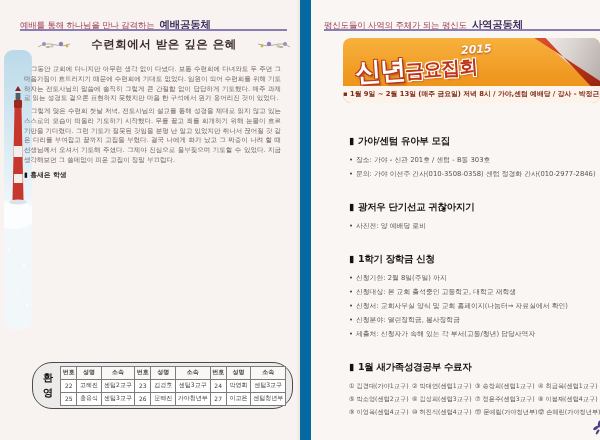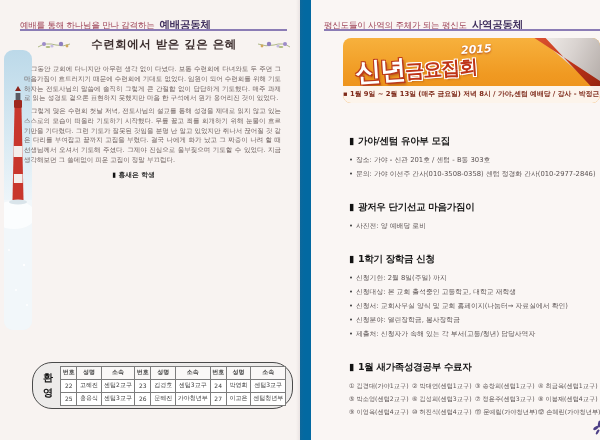--- a/index.html
+++ b/index.html
@@ -26,21 +26,21 @@
   .article-title{font-size:11.5px;font-weight:bold;color:#3c2e2e;letter-spacing:0.5px;margin:0 4px;}
   .ornament{flex:0 0 auto;}
 
   .photo{position:absolute;left:4px;top:50px;width:28px;height:280px;border-radius:9px;overflow:hidden;
     background:linear-gradient(180deg,#bcd9e9 0%,#dcecf4 35%,#f3f8fb 60%,#eef4f8 100%);}
   .photo svg{display:block;}
 
   .article-body{position:absolute;left:24px;top:57px;width:257px;font-size:6.5px;line-height:1.5;
     color:#6b5e5c;text-align:justify;margin-top:8px;}
   .article-body p{margin:0 0 3px 0;text-indent:7px;}
-  .author-row{margin-top:4px;text-align:center;padding-right:38px;color:#2b2b2b;font-size:6.8px;font-weight:bold;}
+  .author-row{margin-top:4px;text-align:left;padding-right:38px;color:#2b2b2b;font-size:6.8px;font-weight:bold;}
   .author-row .marker{color:#111;}
 
   
   .welcome{position:absolute;left:32px;top:362px;width:261px;height:47px;border:1.5px solid #4a4a4a;
     border-radius:20px;background:#edebea;display:flex;align-items:center;padding:0 6px 0 8px;box-sizing:border-box;}
   .wlabel{display:flex;flex-direction:column;align-items:center;justify-content:center;
     width:16px;font-size:10px;font-weight:bold;color:#111;line-height:1.45;margin-right:5px;}
   table.wtab{border-collapse:collapse;background:#fff;}
   table.wtab th,table.wtab td{border:0.5px solid #7d7d7d;font-size:6px;color:#3c3c3c;
     text-align:center;padding:1.5px 1px;white-space:nowrap;}
@@ -215,21 +215,21 @@
           <span class="marker">▮</span>
           <span>가야/센텀 유아부 모집</span>
         </div>
         <div class="sec-item">장소: 가야 - 신관 201호 / 센텀 - B동 303호</div>
         <div class="sec-item">문의: 가야 이선주 간사(010-3508-0358) 센텀 정경화 간사(010-2977-2846)</div>
       </div>
 
       <div class="section">
         <div class="sec-head">
           <span class="marker">▮</span>
-          <span>광저우 단기선교 마음가짐이</span>
+          <span>광저우 단기선교 귀찮아지기</span>
         </div>
         <div class="sec-item">사진전: 양 예배당 로비</div>
       </div>
 
       <div class="section">
         <div class="sec-head">
           <span class="marker">▮</span>
           <span>1학기 장학금 신청</span>
         </div>
         <div class="sec-item">신청기한: 2월 8일(주일) 까지</div>

